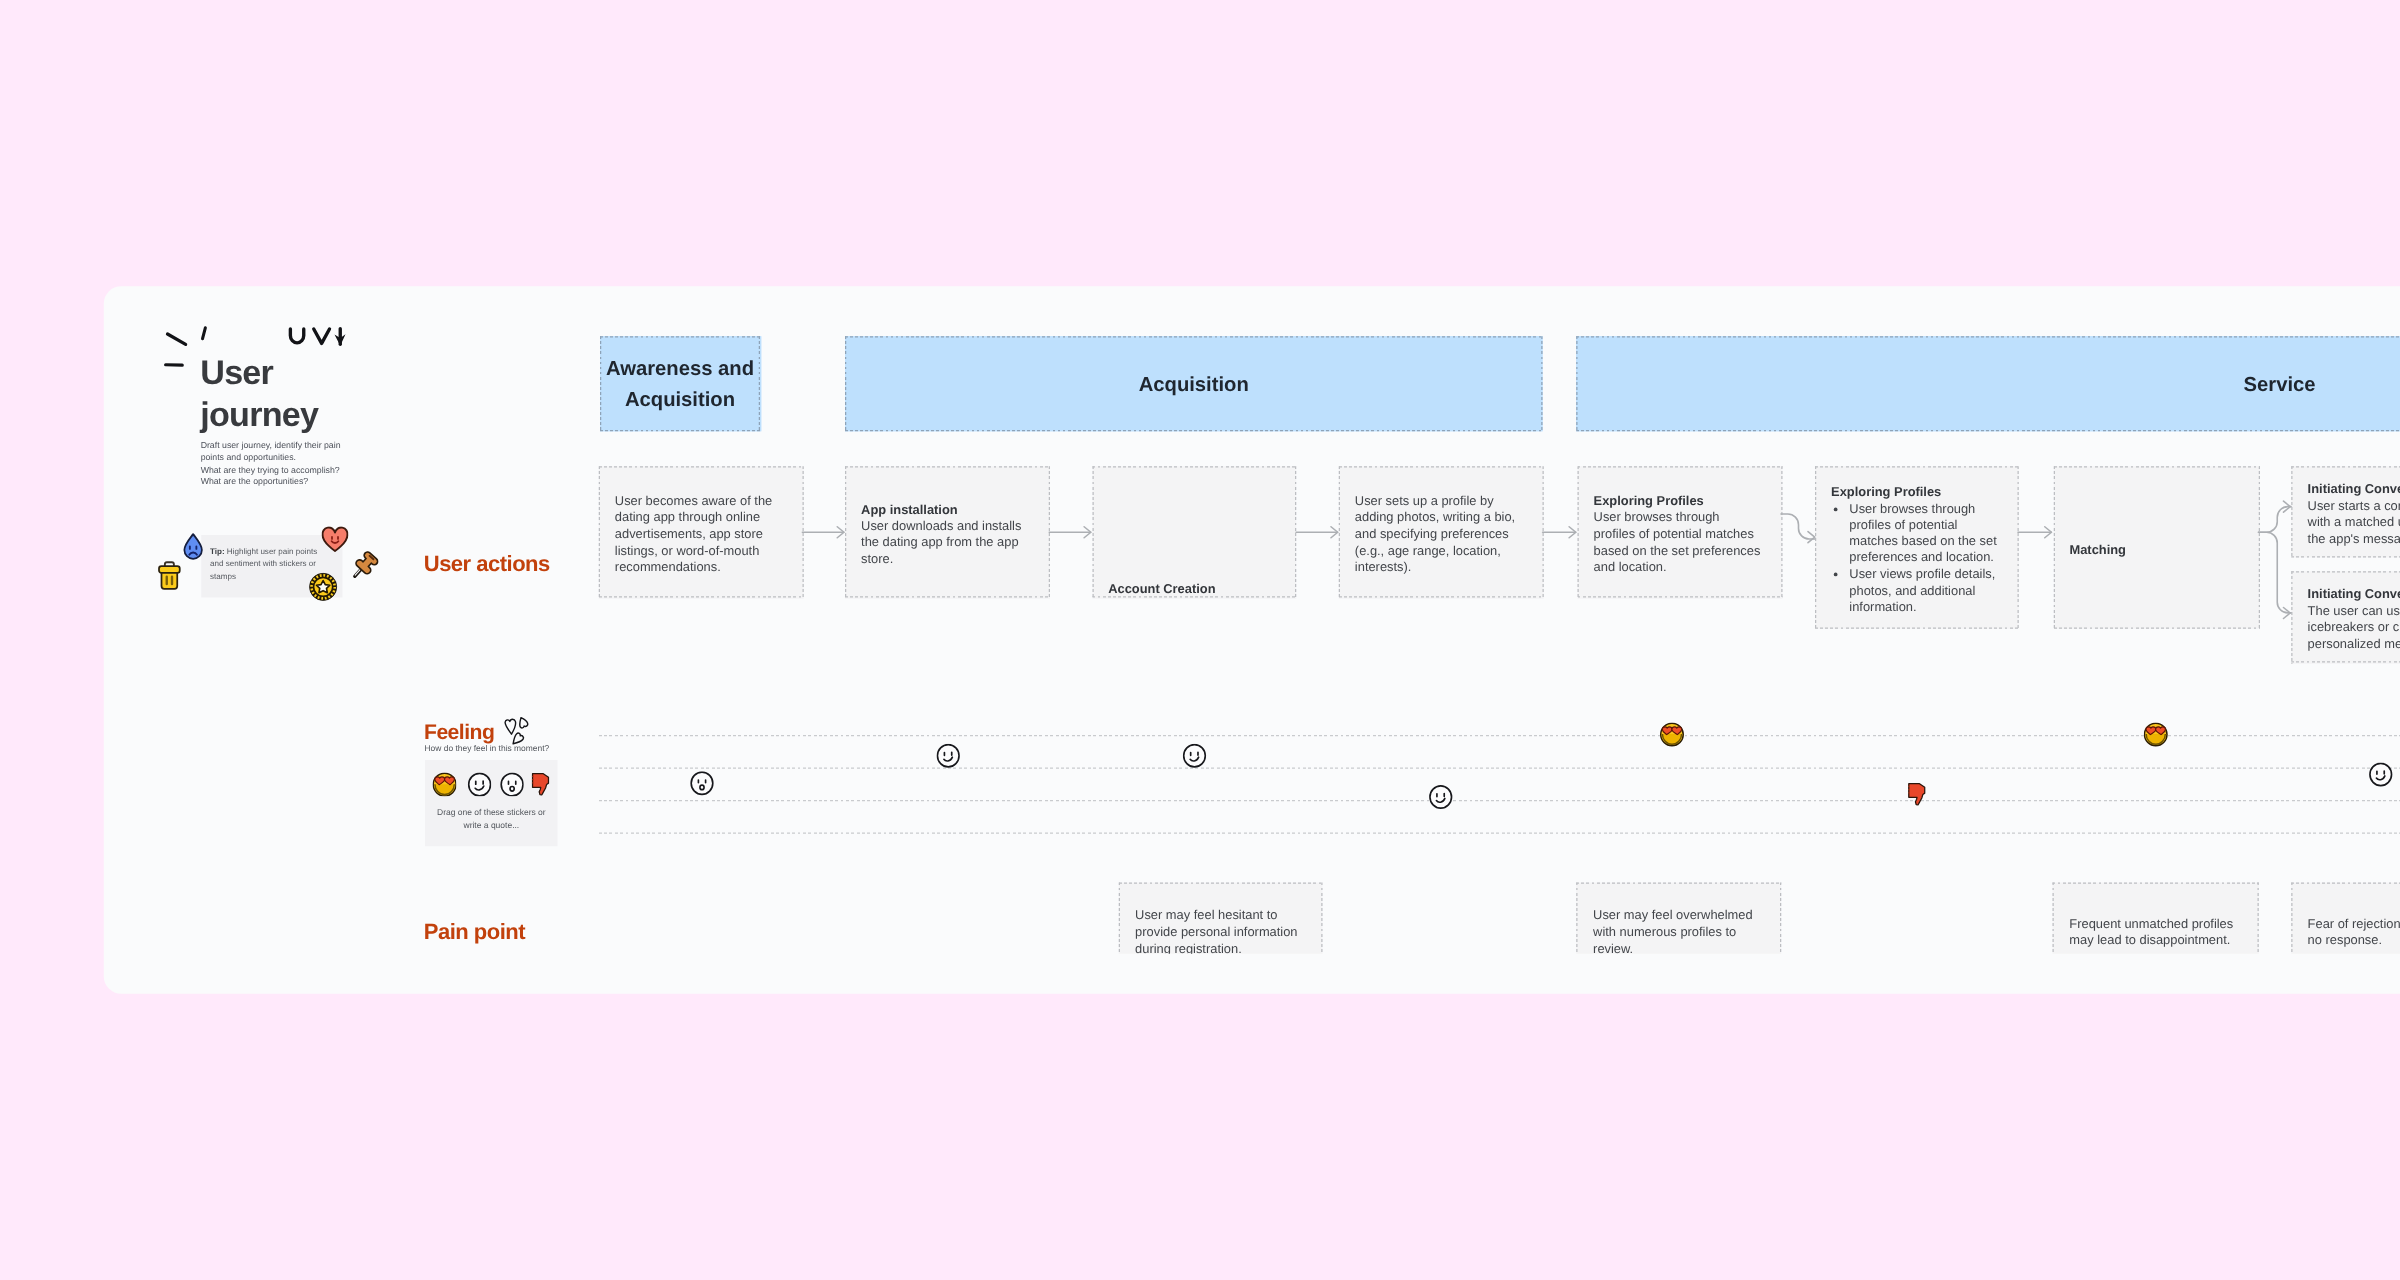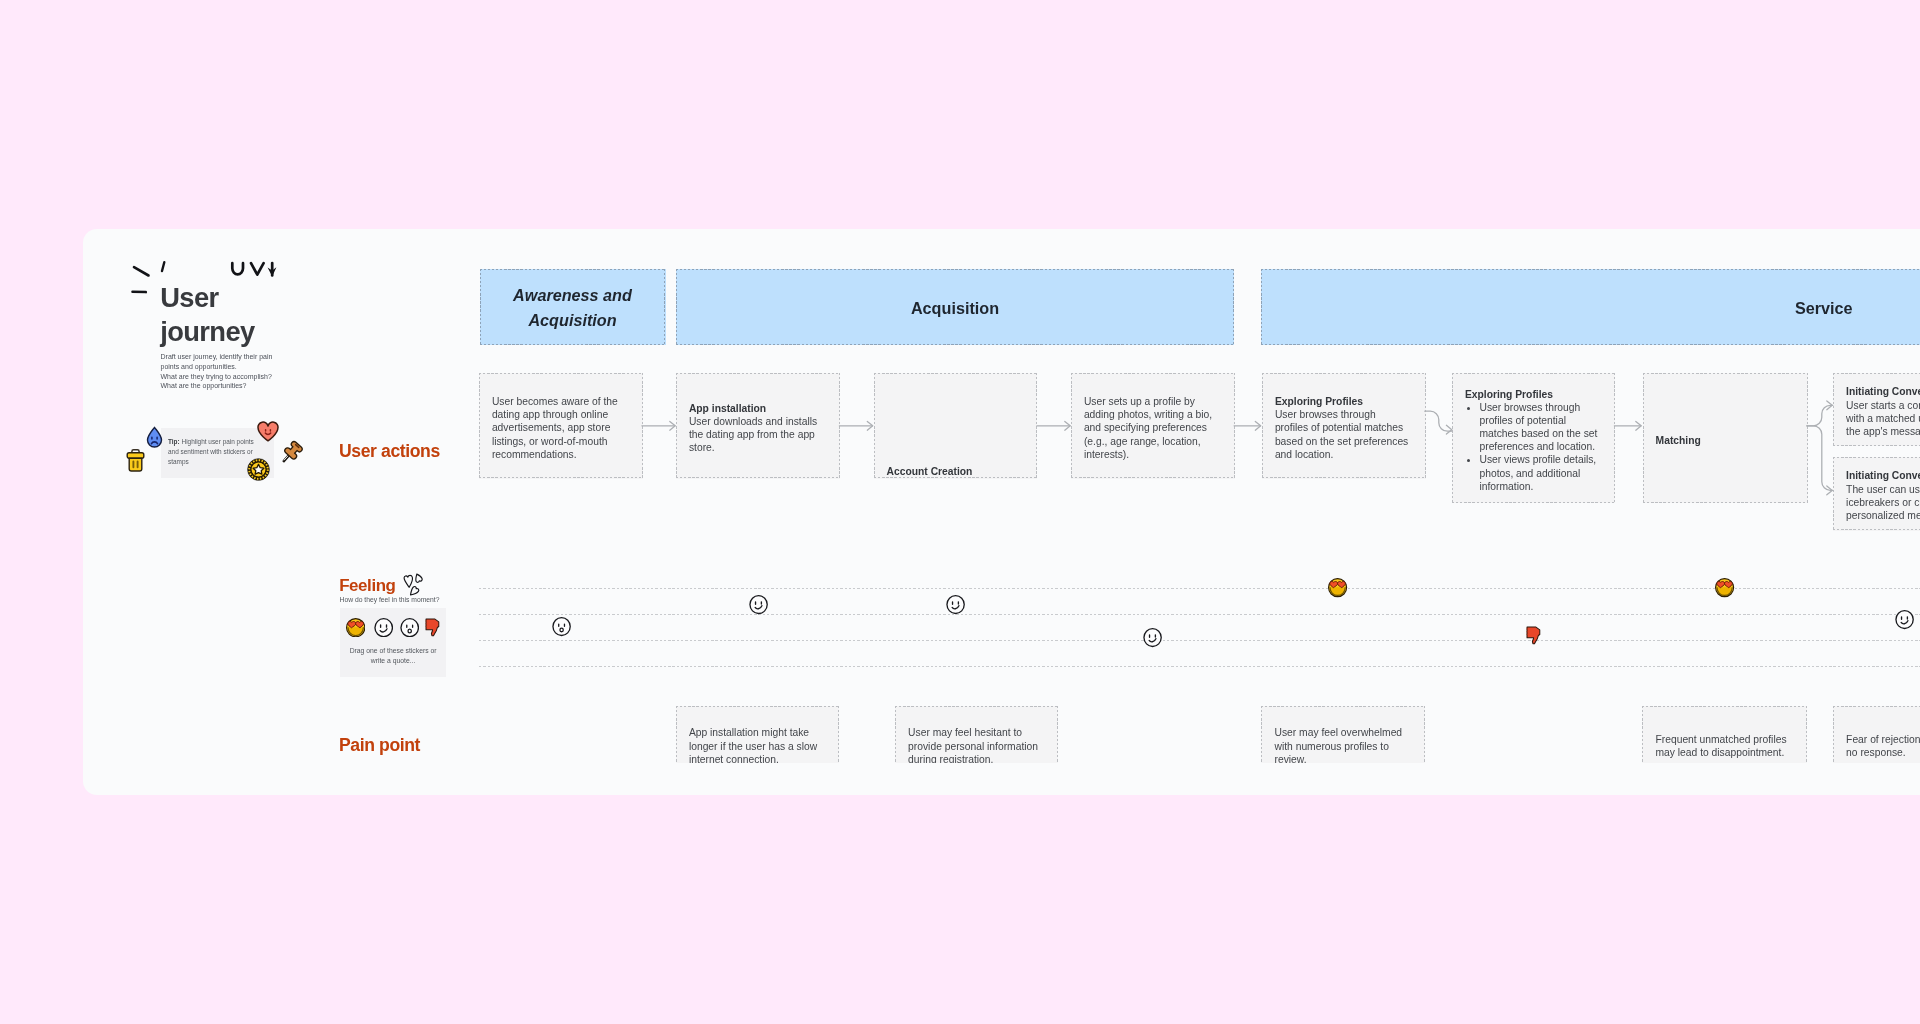--- a/index.html
+++ b/index.html
@@ -183,21 +183,21 @@
         <path d="M0.9 3.3h0.9M0.9 6.2h0.9M0.9 9.0h0.9" stroke="#B33218" stroke-width="0.8" stroke-linecap="round"></path>
       </svg>
     </div>
   </div>
 <div id="feel-hint">
     <div>Drag one of these stickers or</div>
     <div>write a quote...</div>
   </div>
 
 <div id="stages-layer">
-    <div class="stage" style="left: 479.5px; width: 186px; font-style: italic;">
+    <div class="stage" style="left: 479.5px; width: 129px;">
       <span>Awareness and Acquisition</span>
     </div>
     <div class="stage wide" style="left: 676px; width: 558px;">
       <span>Acquisition</span>
     </div>
     <div class="stage wide" style="left: 1261.4px; width: 1124.6px;">
       <span>Service</span>
     </div>
   </div>
 <div id="cards-layer">
@@ -296,23 +296,20 @@
     </div>
     <div class="emoji" style="left: 1895.4px; top: 610.4px;">
       <svg width="19.2" height="19.2" viewBox="0 0 22 22" fill="none">
         <ellipse cx="11" cy="11" rx="9.9" ry="10.2" fill="#FCFCFD" stroke="#17181C" stroke-width="1.5"></ellipse>
         <path d="M7.5 8.0v2.6M14.2 7.8v2.6" stroke="#17181C" stroke-width="1.55" stroke-linecap="round"></path>
         <path d="M7.0 14.3c1.6 2.3 6.0 2.3 7.8-2.0" stroke="#17181C" stroke-width="1.5" stroke-linecap="round" fill="none"></path>
       </svg>
     </div>
   </div>
 <div id="pain-layer">
-    <div class="pcard dotframe" style="left: 675.8px; top: 706px; width: 163.6px; height: 76.3px;">
-      <span>App installation might take longer if the user has a slow internet connection.</span>
-    </div>
     <div class="pcard dotframe" style="left: 895px; top: 706px; width: 163px; height: 76.3px;">
       <span>User may feel hesitant to provide personal information during registration.</span>
     </div>
     <div class="pcard dotframe" style="left: 1642.4px; top: 706px; width: 164.5px; height: 76.3px;">
       <span>Frequent unmatched profiles may lead to disappointment.</span>
     </div>
     <div class="pcard dotframe" style="left: 1261.4px; top: 706px; width: 163.5px; height: 76.3px;">
       <span>User may feel overwhelmed with numerous profiles to review.</span>
     </div>
     <div class="pcard dotframe" style="left: 1833px; top: 706px; width: 122px; height: 76.3px;">

